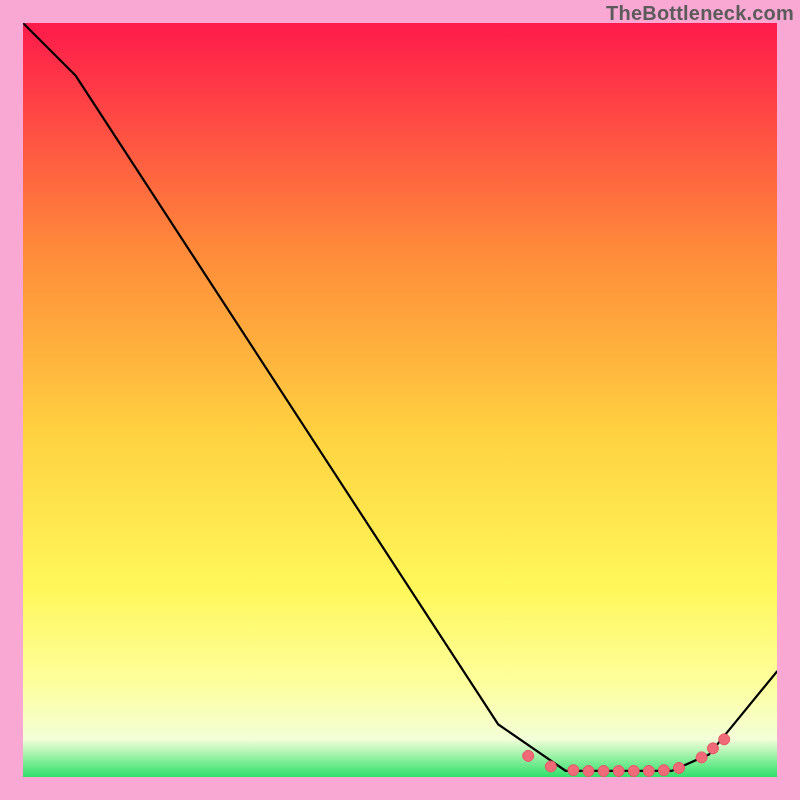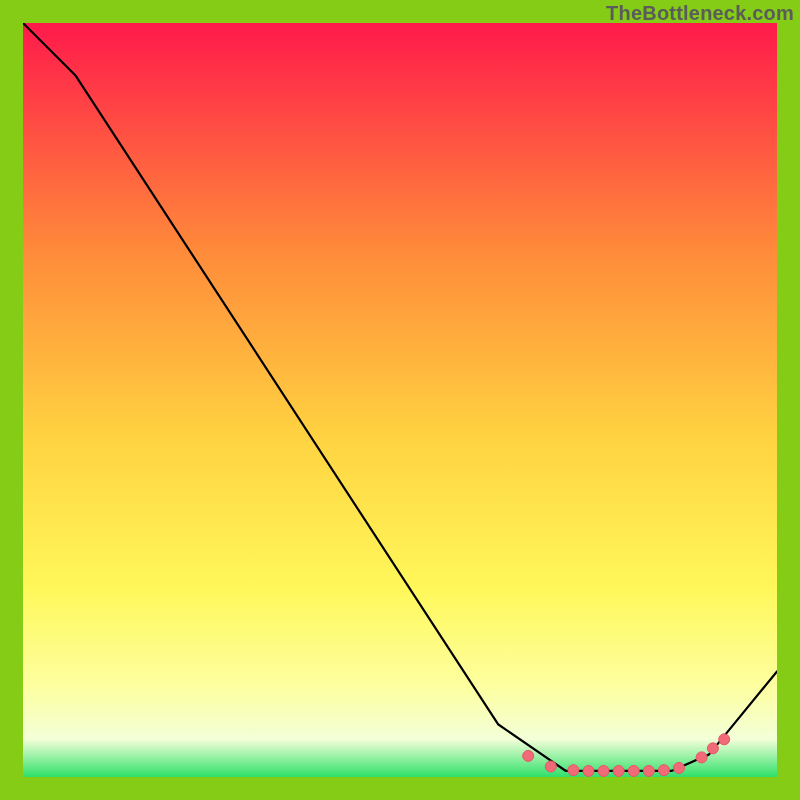--- a/index.html
+++ b/index.html
@@ -1,21 +1,21 @@
 <!DOCTYPE html>
 <html><head>
 <meta charset="utf-8">
 <style>
   * { margin: 0; padding: 0; box-sizing: border-box; }
   html, body { width: 800px; height: 800px; overflow: hidden; background: #000; }
   .frame {
     position: relative;
     width: 800px;
     height: 800px;
-    background: #84cc16;
+    background: #f9a8d4;
   }
   .watermark {
     position: absolute;
     top: 2px;
     right: 6px;
     font-family: Arial, Helvetica, sans-serif;
     font-size: 20px;
     font-weight: bold;
     color: #5b5b5b;
     letter-spacing: 0.2px;

